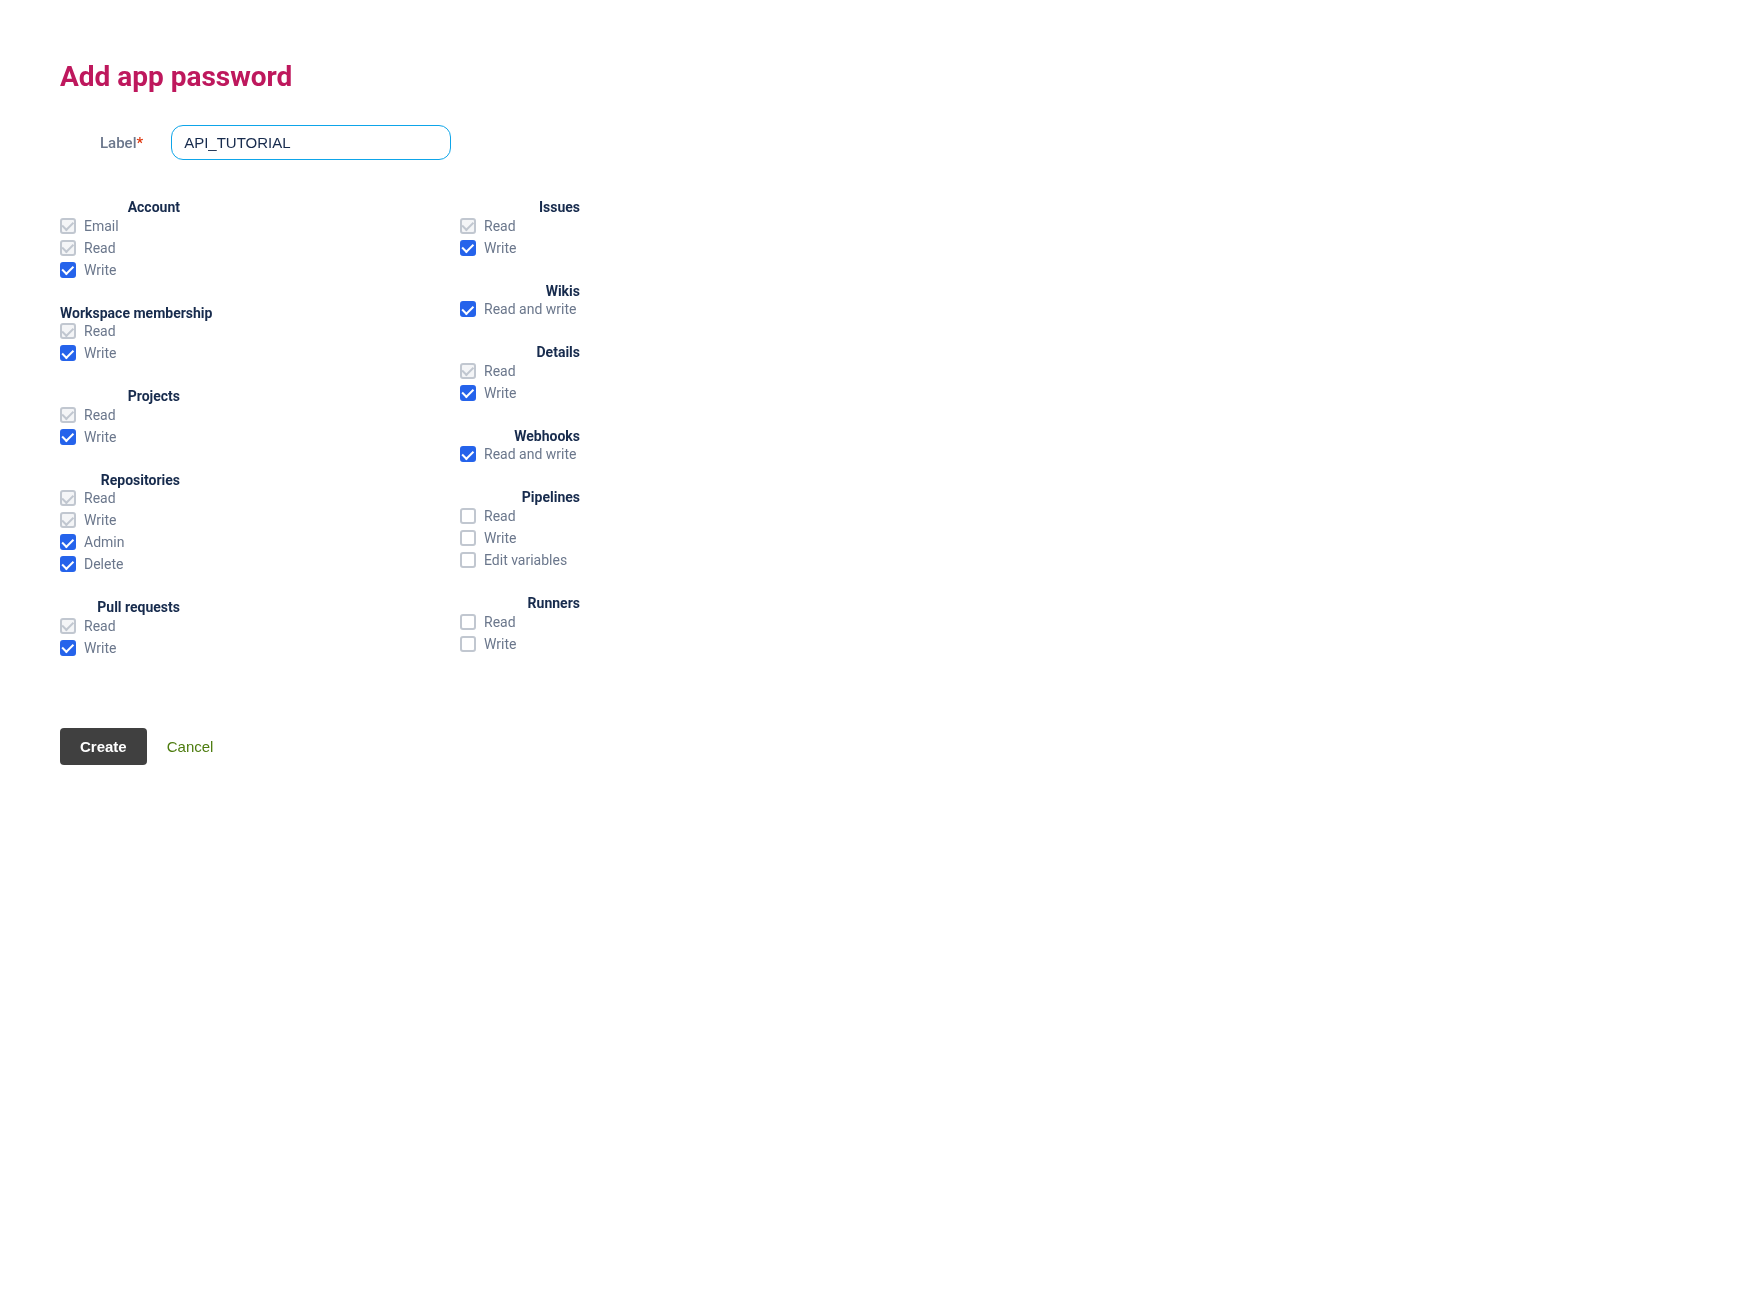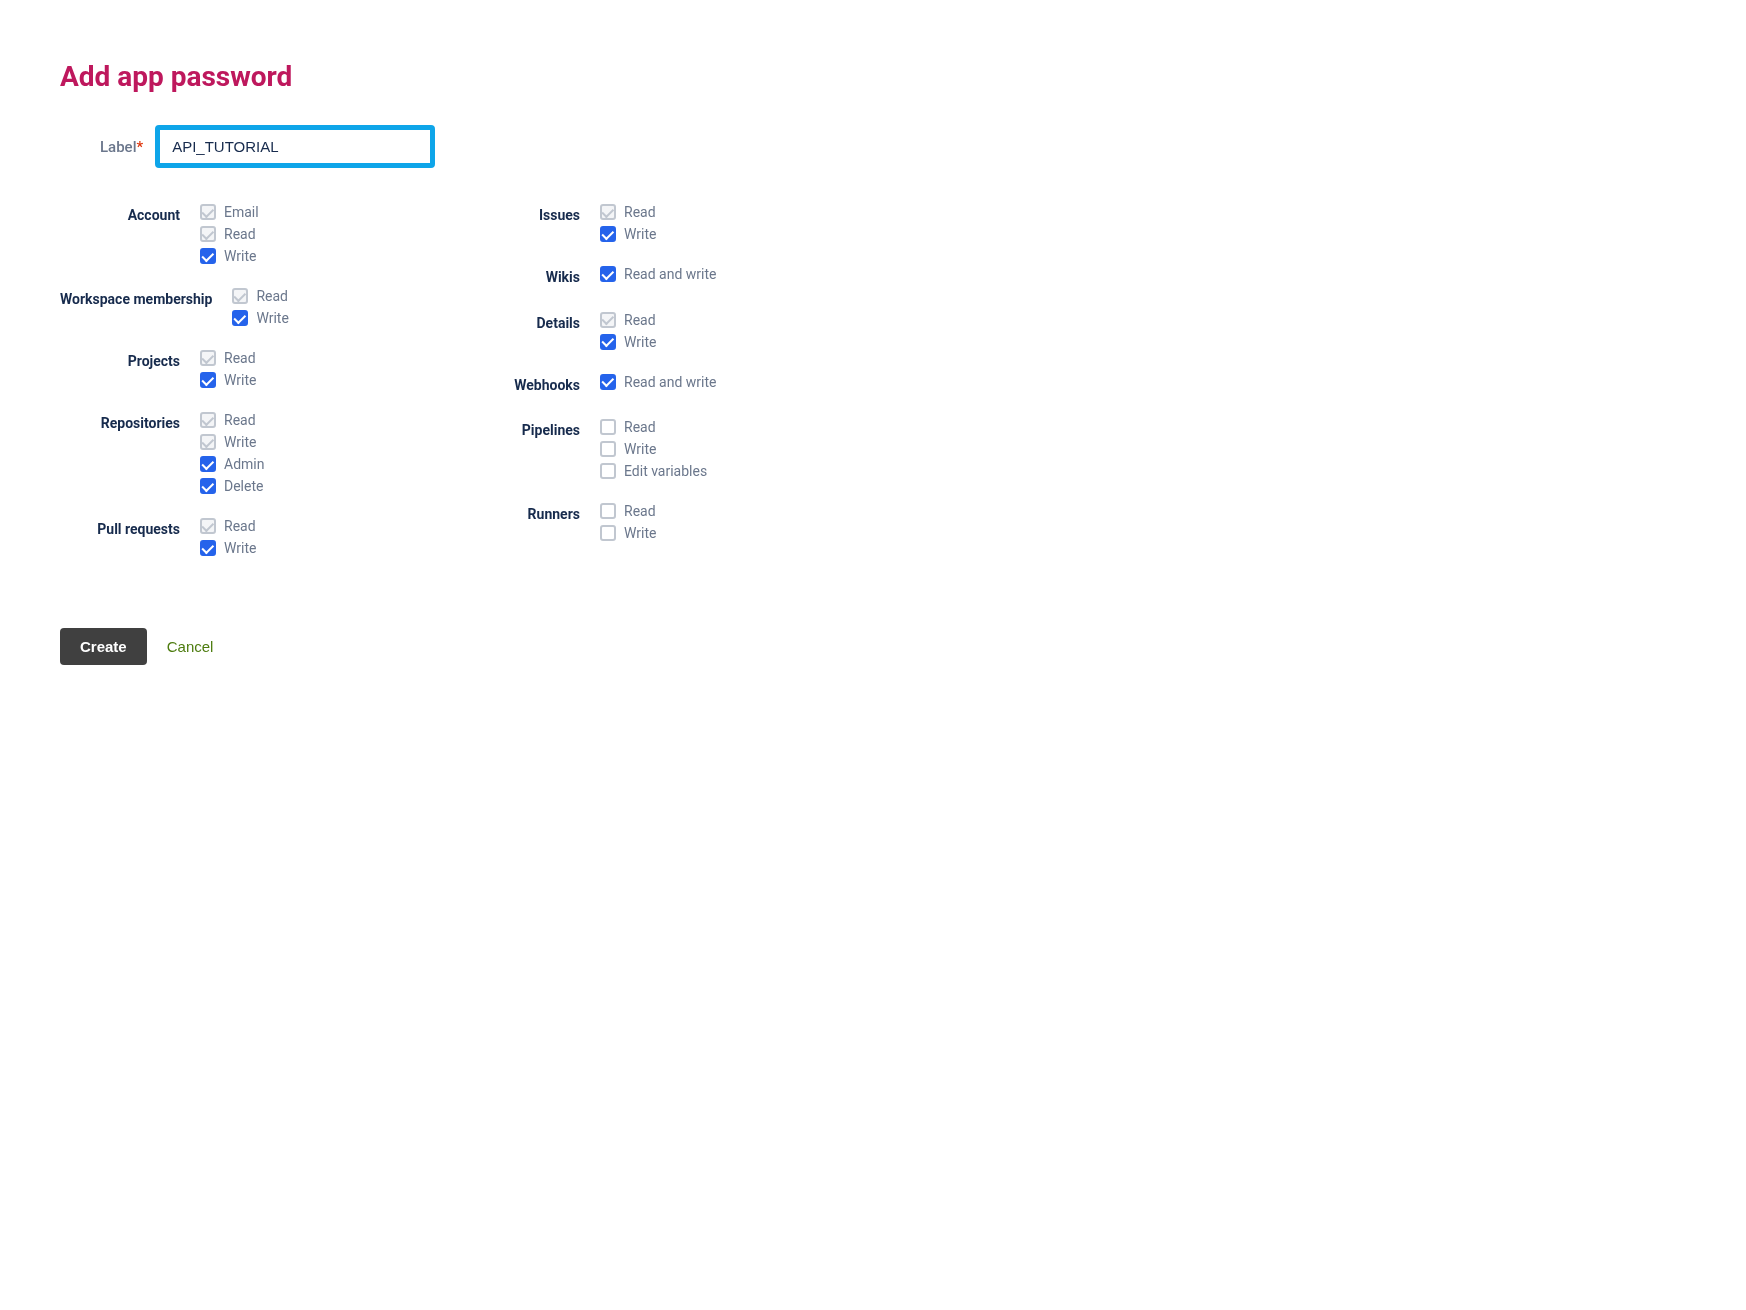--- a/index.html
+++ b/index.html
@@ -24,51 +24,51 @@
       font-weight: 700;
       color: #172b4d;
       margin-bottom: 20px;
     }
     .details-section {
       margin-bottom: 36px;
     }
     .label-row {
       display: flex;
       align-items: center;
-      gap: 12px;
+      gap: 28px;
       margin-left: 40px;
     }
     .label-text {
       font-size: 15px;
       color: #6b778c;
       font-weight: 500;
     }
     .required-star {
       color: #de350b;
     }
     .label-input {
-      border: 5px solid #0ea5e9;
-      border-radius: 4px;
+      border: 1px solid #0ea5e9;
+      border-radius: 12px;
       padding: 8px 12px;
       font-size: 15px;
       width: 280px;
       color: #172b4d;
       outline: none;
     }
     .permissions-section {
       margin-bottom: 48px;
     }
     .permissions-grid {
       display: grid;
       grid-template-columns: 1fr 1fr;
       gap: 0;
     }
     .perm-group {
       display: flex;
-      flex-direction: row;
+      flex-direction: column;
       margin-bottom: 24px;
       align-items: flex-start;
     }
     .perm-label {
       font-weight: 700;
       font-size: 14px;
       color: #172b4d;
       min-width: 140px;
       text-align: right;
       padding-right: 20px;

